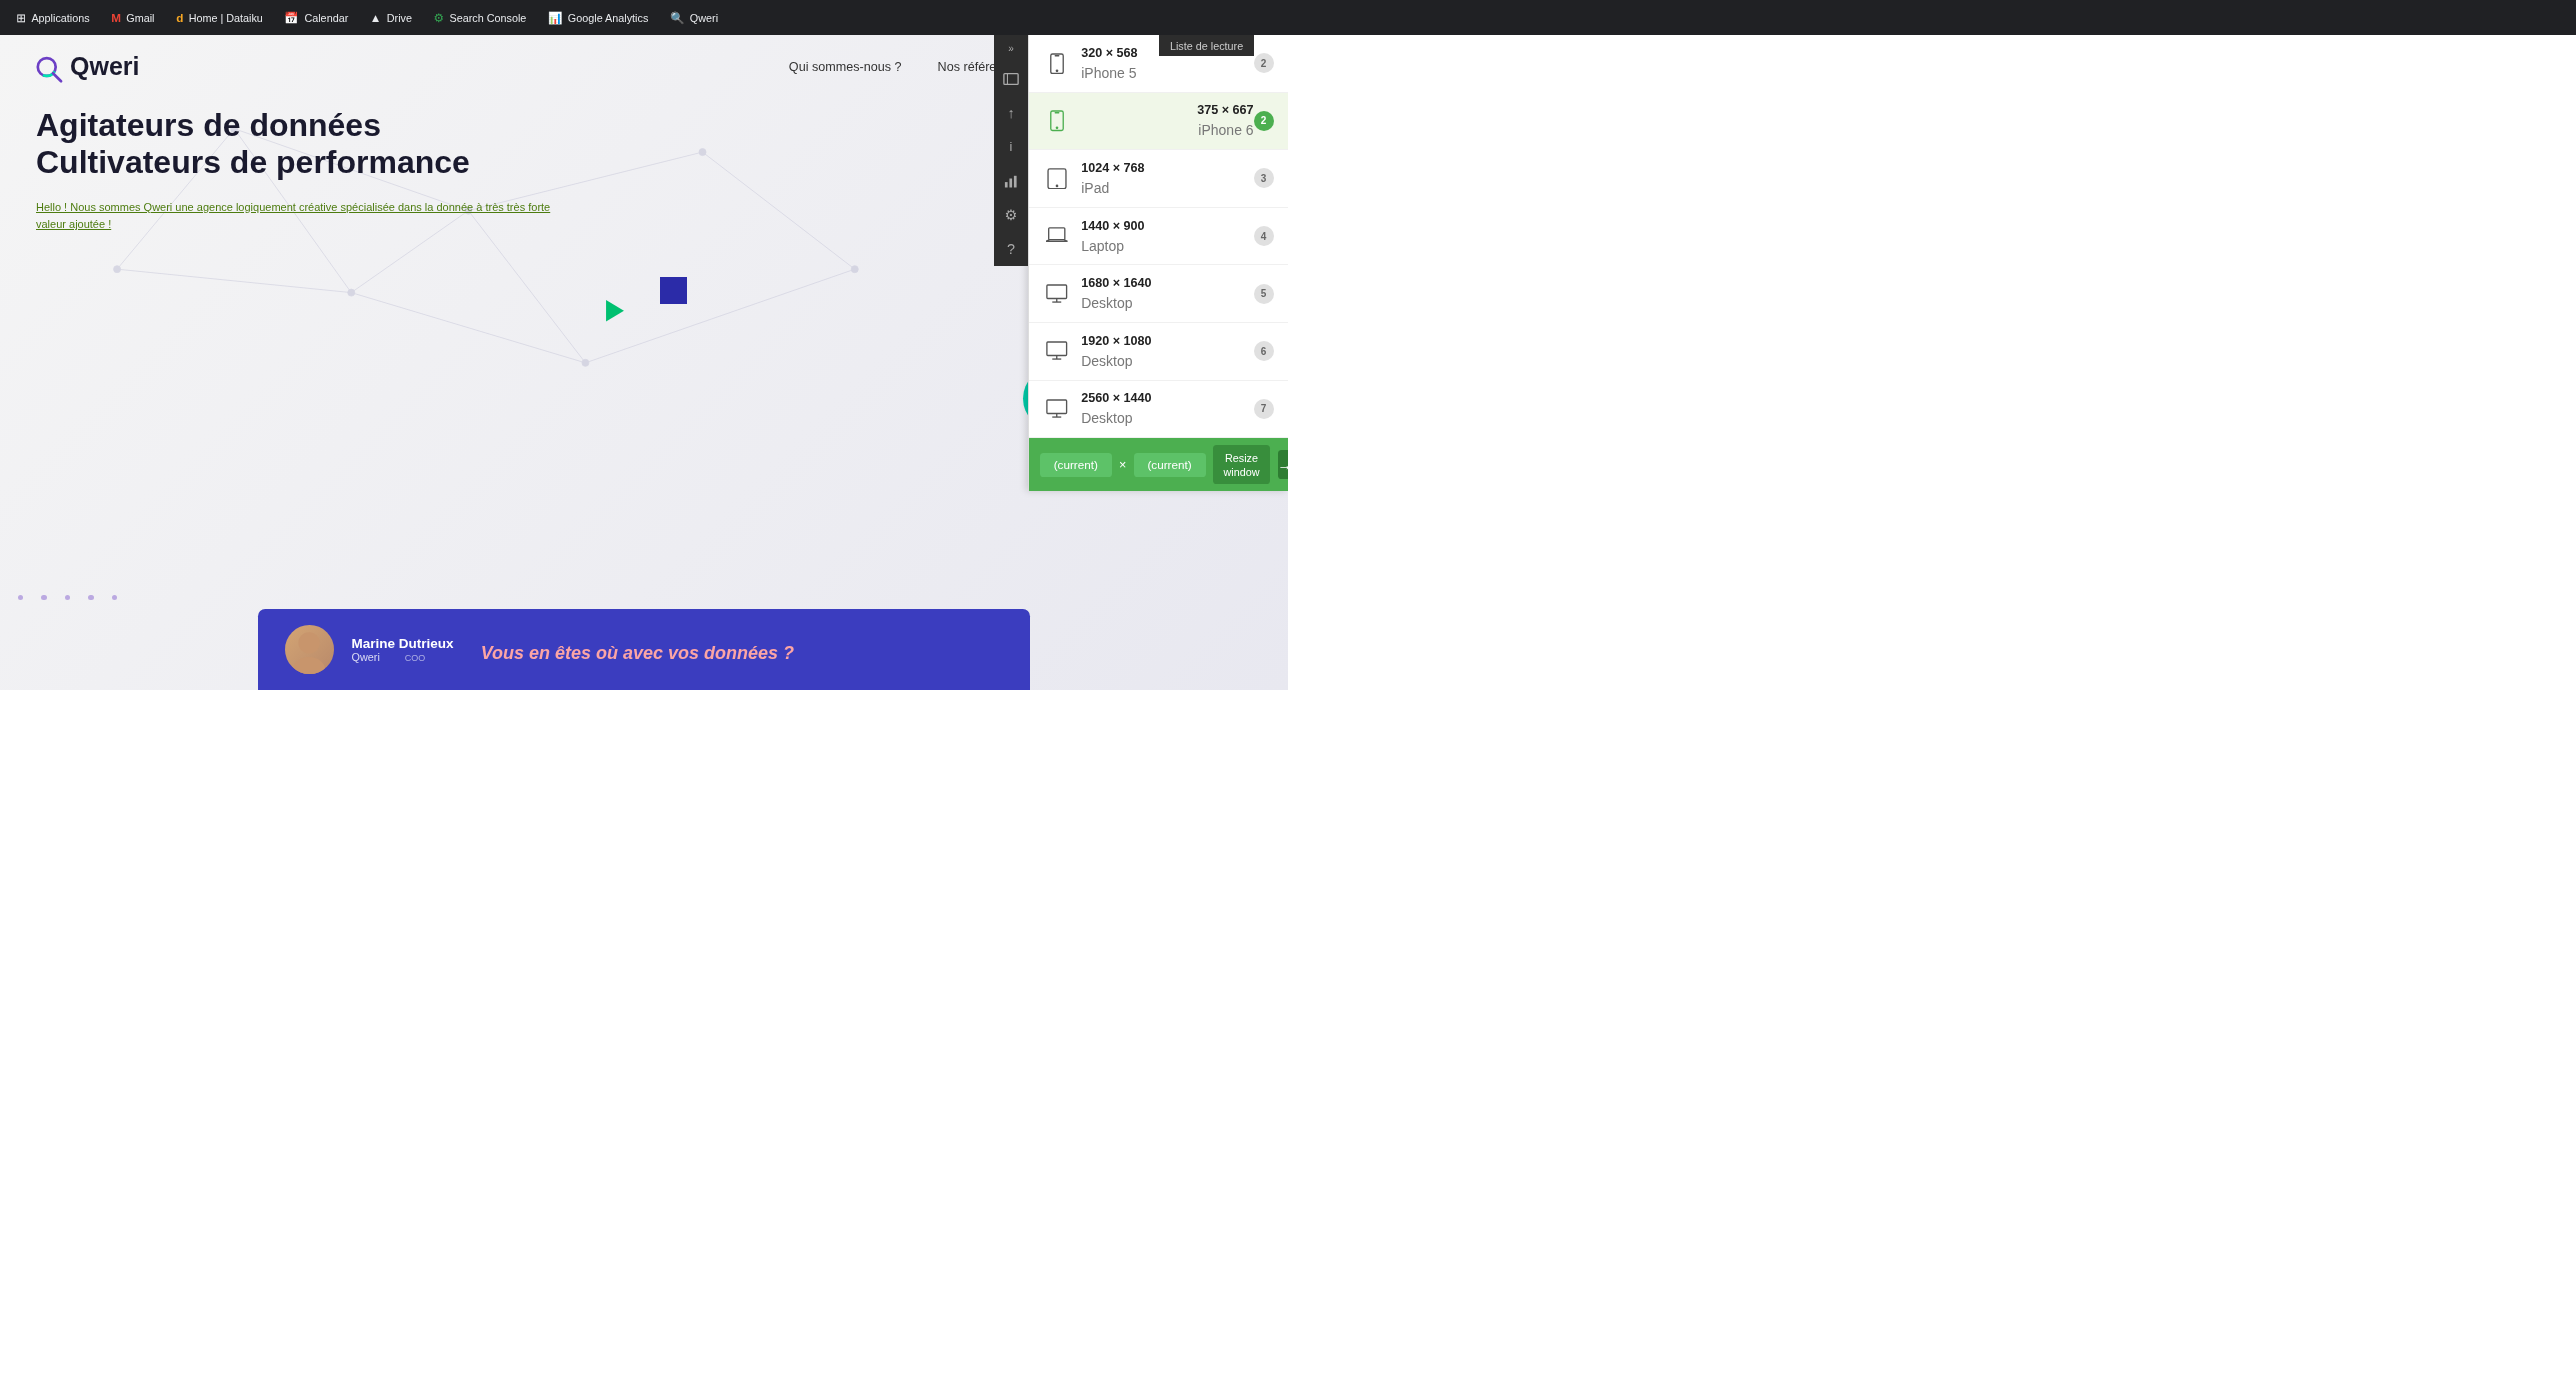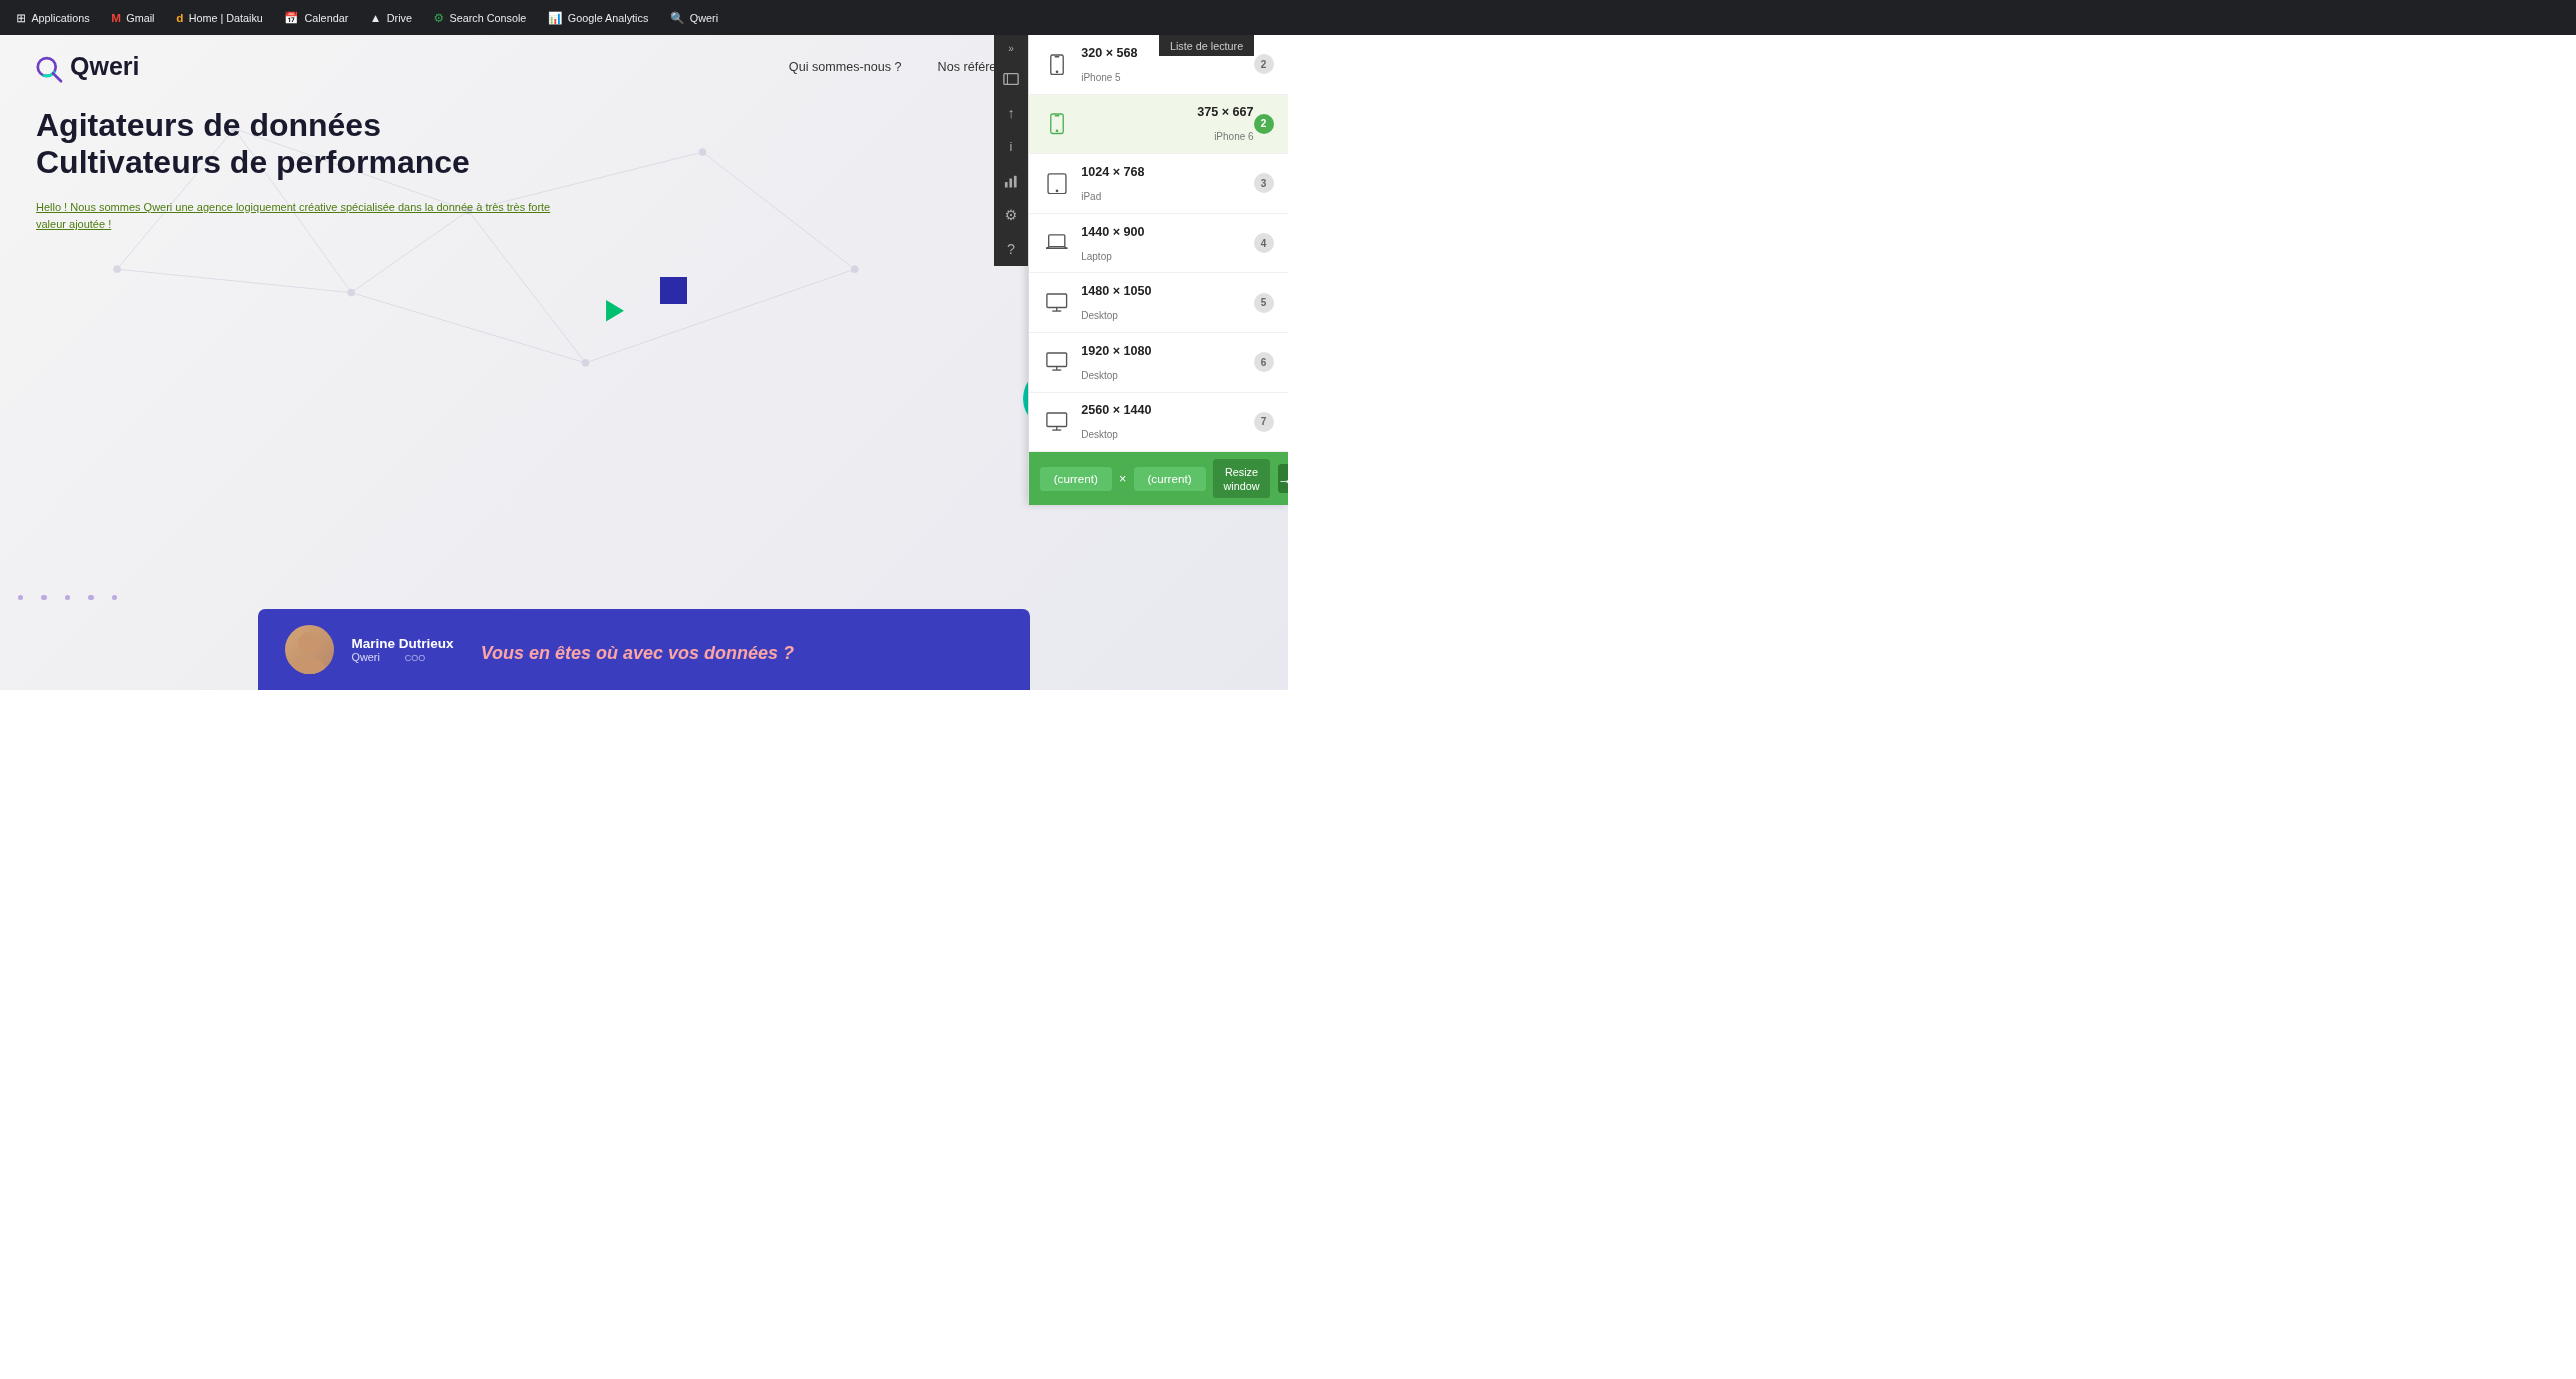--- a/index.html
+++ b/index.html
@@ -203,23 +203,23 @@
 
     .device-info {
       flex: 1;
     }
     .device-resolution {
       font-size: 12.6px;
       font-weight: 600;
       color: #222;
     }
     .device-name {
-      font-size: 10px;
+      font-size: 14px;
       color: #777;
-      margin-top: 12px;
+      margin-top: 5px;
     }
 
     .device-badge {
       width: 20px;
       height: 20px;
       border-radius: 50%;
       background: #e0e0e0;
       display: flex;
       align-items: center;
       justify-content: center;
@@ -514,21 +514,21 @@
 
       <li class="device-item">
         <div class="device-icon">
           <svg width="21.5" height="20" viewBox="0 0 24 22">
               <rect x="1" y="1" width="22" height="15" rx="1" fill="none" stroke="#555" stroke-width="1.5"></rect>
               <line x1="12" y1="16" x2="12" y2="20" stroke="#555" stroke-width="1.5"></line>
               <line x1="7" y1="20" x2="17" y2="20" stroke="#555" stroke-width="1.5"></line>
             </svg>
         </div>
         <div class="device-info">
-          <div class="device-resolution">1480 × 1050</div>
+          <div class="device-resolution">1680 × 1640</div>
           <div class="device-name">Desktop</div>
         </div>
         <div class="device-badge">5</div>
       </li>
 
       <li class="device-item">
         <div class="device-icon">
           <svg width="21.5" height="20" viewBox="0 0 24 22">
               <rect x="1" y="1" width="22" height="15" rx="1" fill="none" stroke="#555" stroke-width="1.5"></rect>
               <line x1="12" y1="16" x2="12" y2="20" stroke="#555" stroke-width="1.5"></line>

